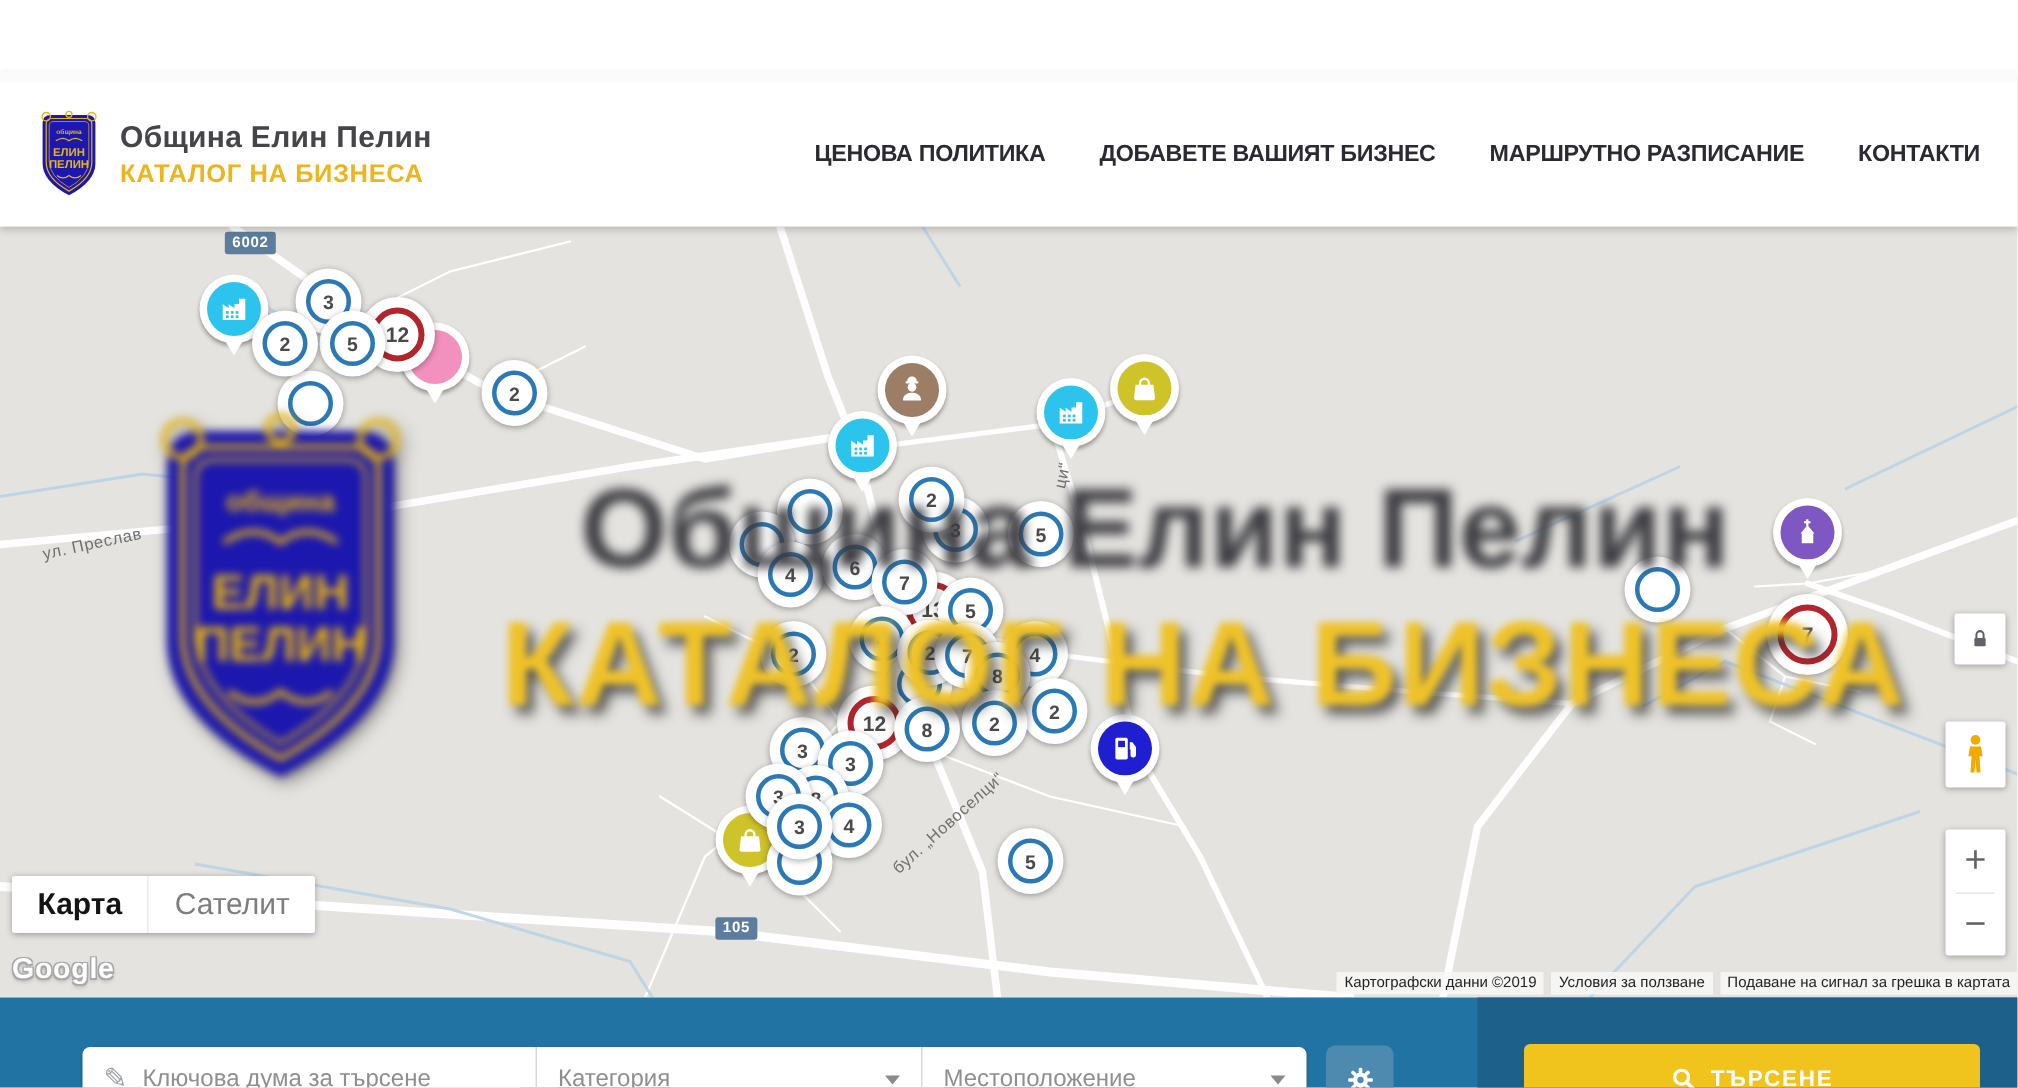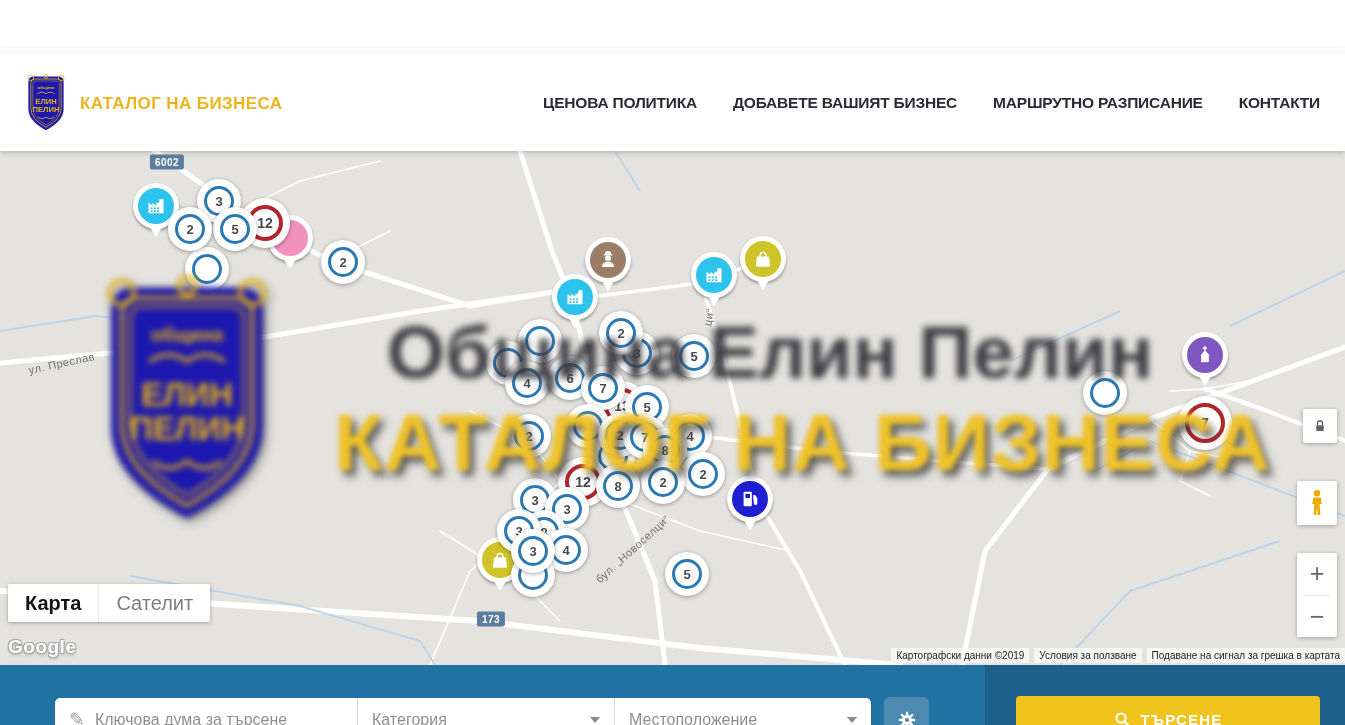--- a/index.html
+++ b/index.html
@@ -107,20 +107,21 @@
         <circle cx="22" cy="12" r="7" fill="none" stroke="#e7b50f" stroke-width="2.2"></circle>
         <circle cx="98" cy="12" r="7" fill="none" stroke="#e7b50f" stroke-width="2.2"></circle>
         <circle cx="60" cy="8" r="5" fill="none" stroke="#e7b50f" stroke-width="2.2"></circle>
         <text x="60" y="40" text-anchor="middle" font-size="11" fill="#e7b50f" font-weight="bold">община</text>
         <path d="M38 52 Q50 44 60 52 Q70 44 82 52" fill="none" stroke="#e7b50f" stroke-width="2"></path>
         <text x="60" y="78" text-anchor="middle" font-size="19" fill="#e7b50f" font-weight="bold">ЕЛИН</text>
         <text x="60" y="98" text-anchor="middle" font-size="19" fill="#e7b50f" font-weight="bold">ПЕЛИН</text>
         <path d="M40 110 Q50 118 60 110 Q70 118 80 110" fill="none" stroke="#e7b50f" stroke-width="2"></path>
       </svg>
       <div class="logo-txt">
+        <div class="t1">Община Елин Пелин</div>
         <div class="t2">КАТАЛОГ НА БИЗНЕСА</div>
       </div>
     </div>
     <nav id="main-nav">
         <a href="#">ЦЕНОВА ПОЛИТИКА</a>
         <a href="#">ДОБАВЕТЕ ВАШИЯТ БИЗНЕС</a>
         <a href="#">МАРШРУТНО РАЗПИСАНИЕ</a>
         <a href="#">КОНТАКТИ</a>
       </nav>
   </div>
@@ -158,21 +159,21 @@
         <path d="M1345,365 L1150,290 L1095,320"></path>
         <path d="M130,425 L300,455 L420,490 L435,514"></path>
         <path d="M1010,210 L1120,160"></path>
         <path d="M1060,514 L1130,440 L1280,390"></path>
         <path d="M615,0 L640,40"></path>
       </g>
     </svg>
 
     <div id="badge-layer">
         <div class="road-badge" style="left: 167px; top: 11px;">6002</div>
-        <div class="road-badge" style="left: 491px; top: 468px;">173</div>
+        <div class="road-badge" style="left: 491px; top: 468px;">105</div>
       </div>
     <div id="label-layer">
         <div class="street-label" style="left: 28px; top: 206px; transform: rotate(-12deg);">ул. Преслав</div>
         <div class="street-label" style="left: 585px; top: 392px; transform: rotate(-42deg);">бул. „Новоселци“</div>
         <div class="street-label" style="left: 700px; top: 160px; transform: rotate(-78deg);">ци“</div>
       </div>
     <div id="pin-layer">
         <div class="pin" style="--pin: #f291bd; left: 290px; top: 87px;">
     <div class="dot">
       

